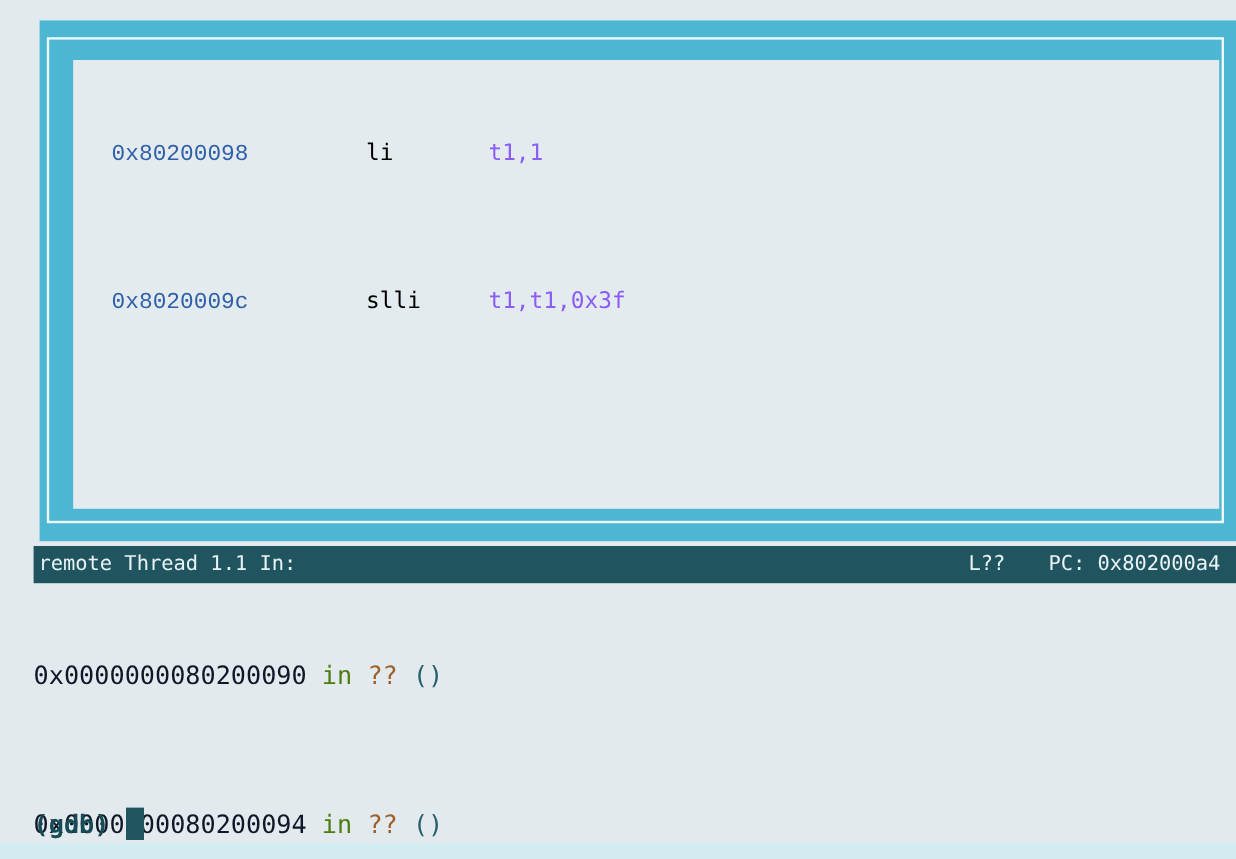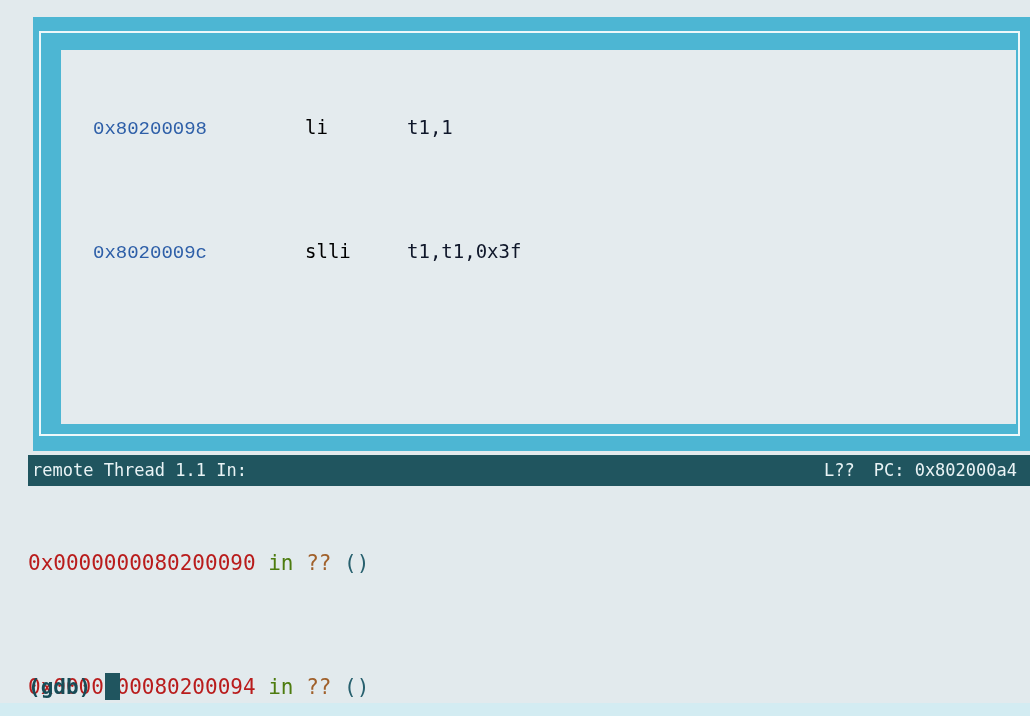--- a/index.html
+++ b/index.html
@@ -21,38 +21,38 @@
     position:absolute;left:28px;top:33px;right:14px;bottom:27px;
     background:#e4ebee;
     font-size:19px;line-height:31px;color:#174c57;
     white-space:pre;overflow:hidden;
   }
   .asm-row{height:31px;padding-left:11px;}
   .asm-row .marker{display:inline-block;width:21px;color:#174c57;}
   .asm-row .hl{display:inline-block;}
   .asm-row .addr{display:inline-block;width:212px;color:#2e5fa8;font-family:Liberation Mono, monospace;}
   .asm-row .mnem{display:inline-block;width:102px;color:#000000;}
-  .asm-row .ops{color:#0f172a;}
+  .asm-row .ops{color:#8b5cf6;}
   
   .status-bar{
     position:absolute;left:28px;top:455px;width:1002px;height:31px;
     background:#20555f;color:#e9f3f5;
     font-size:17px;line-height:31px;
     display:flex;align-items:center;
     padding:0 13px 0 4px;box-sizing:border-box;white-space:pre;
   }
   .status-bar .spacer{flex:1;}
-  .status-bar .pc{margin-left:19px;}
+  .status-bar .pc{margin-left:36px;}
   
   .console{
     position:absolute;left:28px;top:486px;
     font-size:21px;line-height:31px;color:#174c57;white-space:pre;
   }
   .console-line{height:31px;}
-  .console-line .caddr{color:#b91c1c;}
+  .console-line .caddr{color:#0f172a;}
   .console-line .cin{margin-left:1ch;color:#4d7c0f;}
   .console-line .cq{margin-left:1ch;color:#a0602a;}
   .console-line .cp{margin-left:1ch;color:#27606e;}
   .prompt-line{
     position:absolute;left:28px;top:672px;height:31px;
     font-size:21px;line-height:31px;color:#174c57;white-space:pre;font-weight:bold;
   }
   .cursor{
     display:inline-block;width:15px;height:27px;
     background:#20555f;vertical-align:middle;margin-left:14px;margin-top:-3px;

